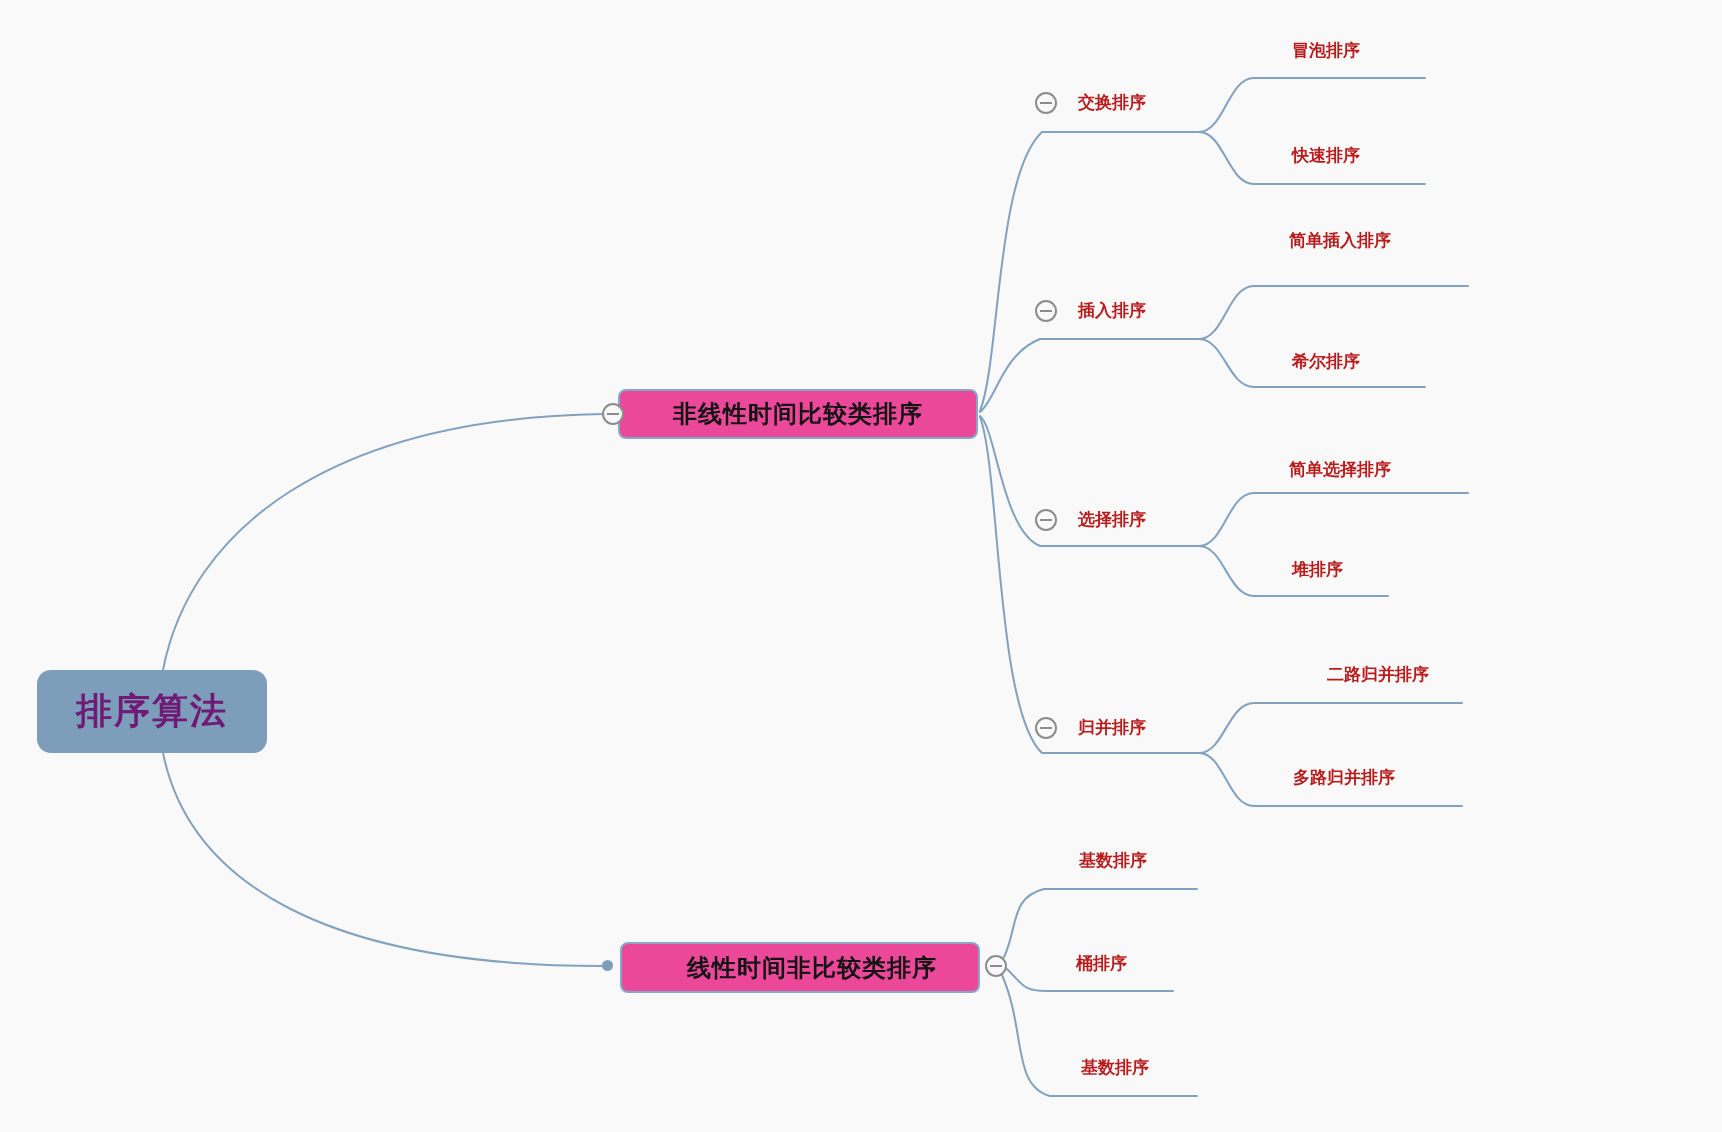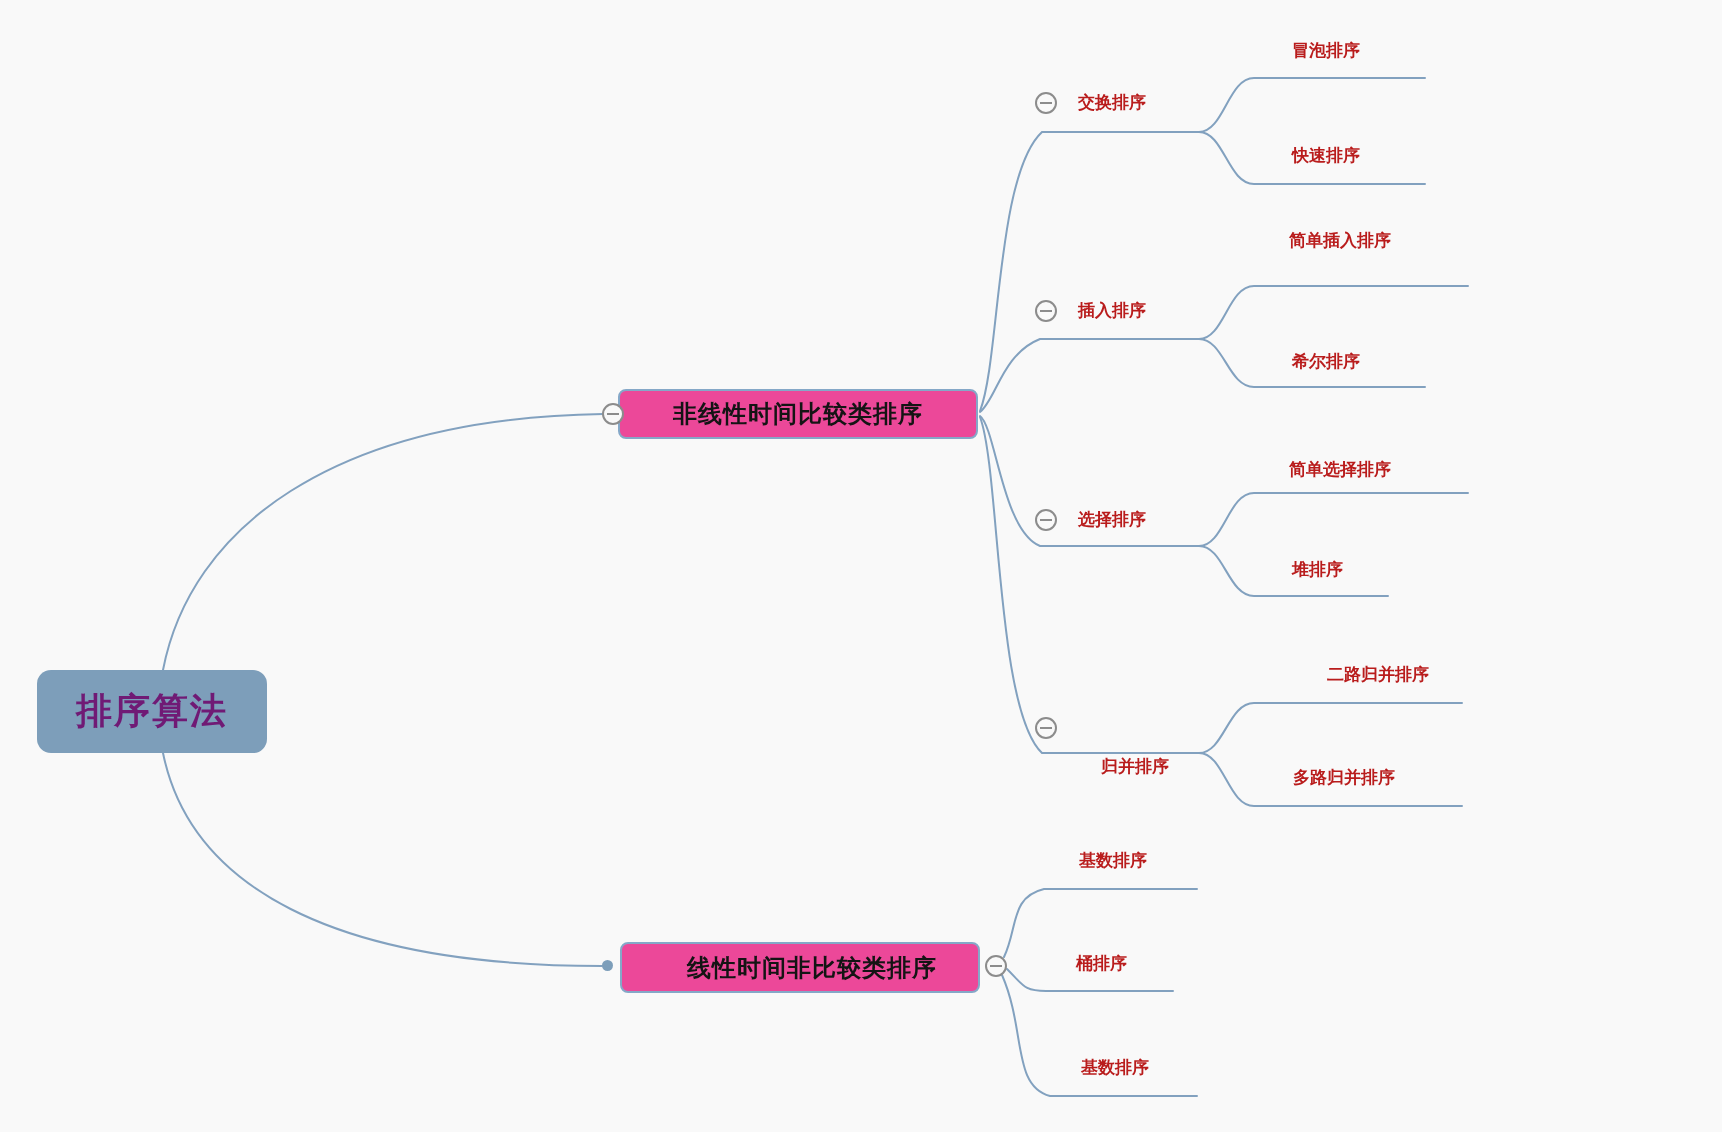--- a/index.html
+++ b/index.html
@@ -104,21 +104,21 @@
     </div>
   <div class="collapse-btn" style="left:1035px;top:717px;">
       <span class="minus"></span>
     </div>
 
   <div class="anchor-dot" style="left:602px;top:960px;"></div>
 
   <div class="topic-label" style="left:1078px;top:88px;">交换排序</div>
   <div class="topic-label" style="left:1078px;top:296px;">插入排序</div>
   <div class="topic-label" style="left:1078px;top:505px;">选择排序</div>
-  <div class="topic-label" style="left:1078px;top:752px;margin-left:23px;">归并排序</div>
+  <div class="topic-label" style="left:1078px;top:713px;">归并排序</div>
 
   <div class="topic-label" style="left:1292px;top:36px;">冒泡排序</div>
   <div class="topic-label" style="left:1292px;top:141px;">快速排序</div>
   <div class="topic-label" style="left:1289px;top:226px;">简单插入排序</div>
   <div class="topic-label" style="left:1292px;top:347px;">希尔排序</div>
   <div class="topic-label" style="left:1289px;top:455px;">简单选择排序</div>
   <div class="topic-label" style="left:1292px;top:555px;">堆排序</div>
   <div class="topic-label" style="left:1289px;top:660px;margin-left:38px;">二路归并排序</div>
   <div class="topic-label" style="left:1293px;top:763px;">多路归并排序</div>
 

